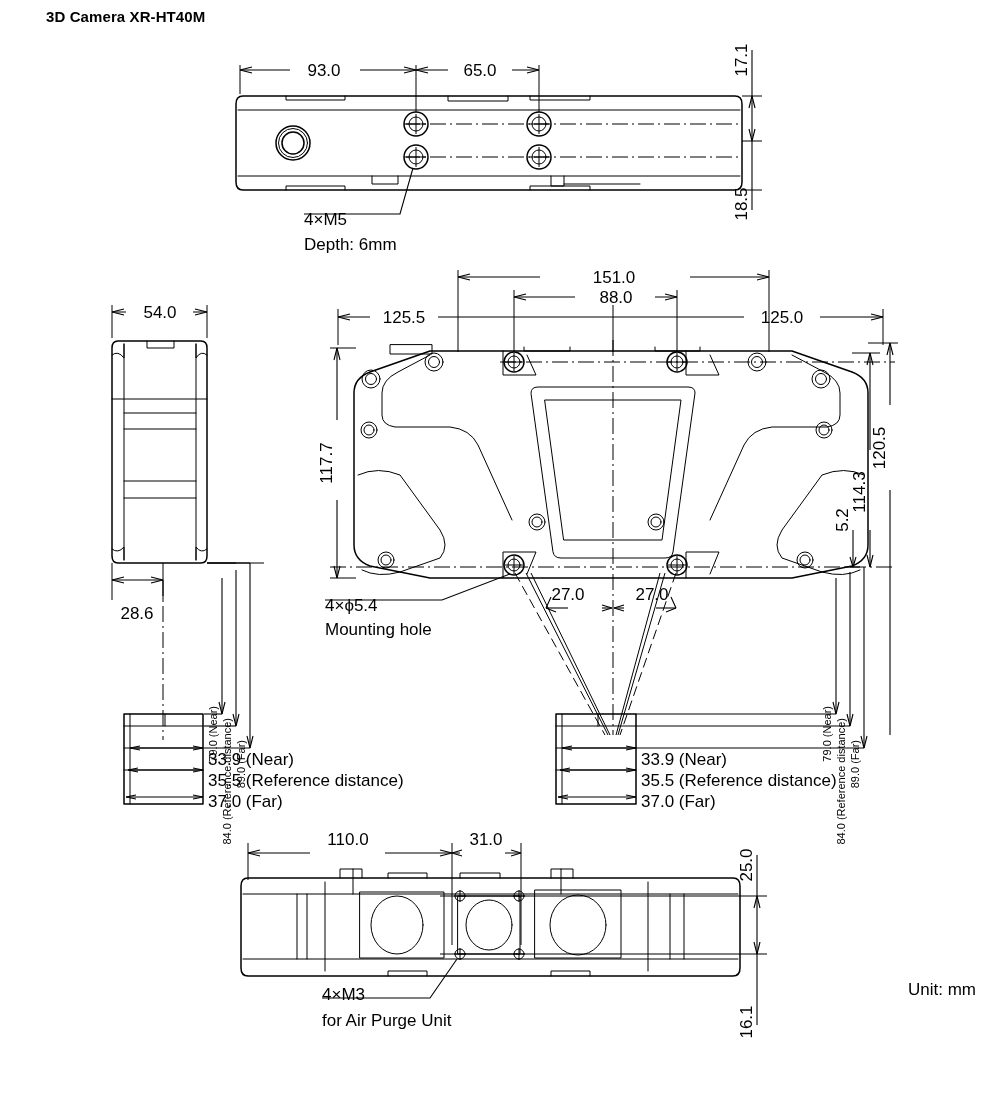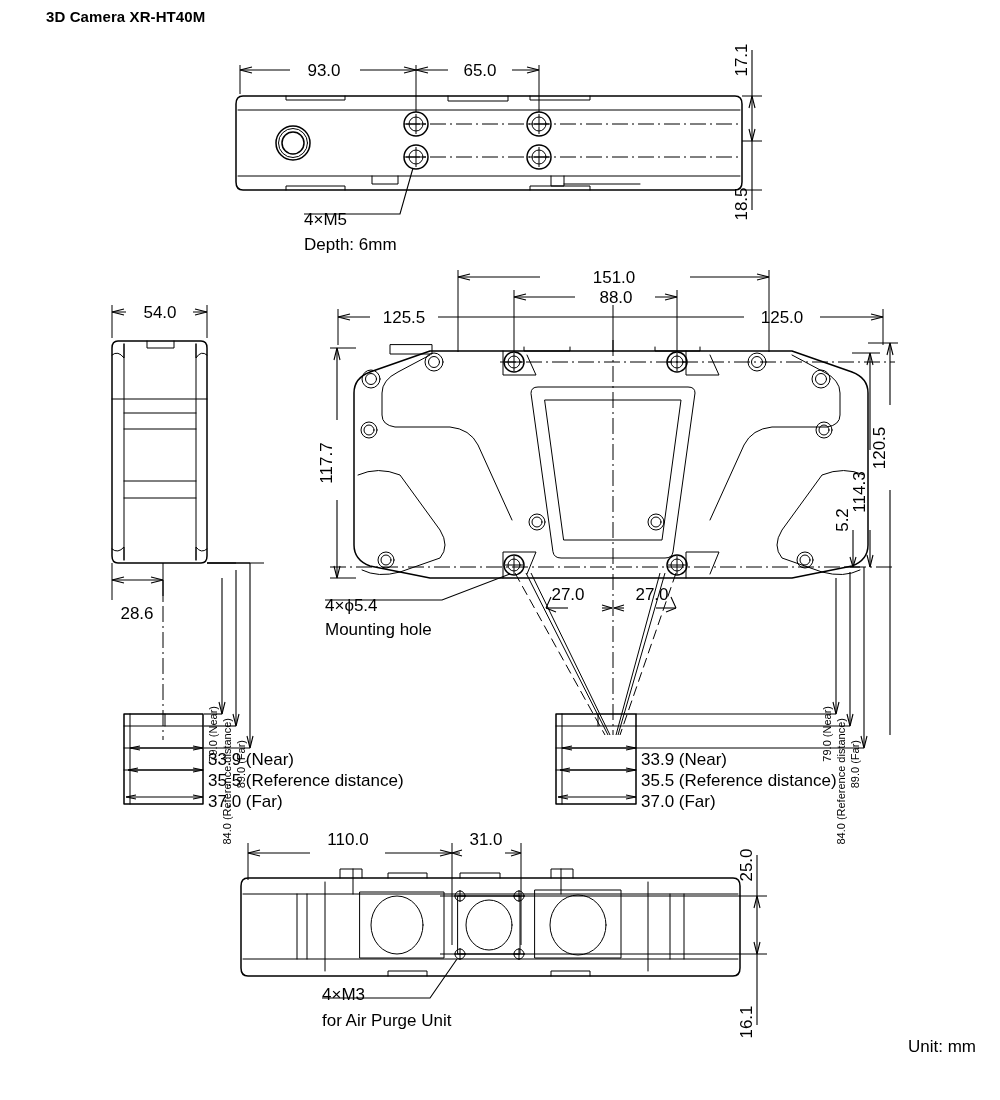--- a/index.html
+++ b/index.html
@@ -25,21 +25,21 @@
     top: 8px;
     font-size: 15px;
     font-weight: bold;
     letter-spacing: 0.1px;
     white-space: nowrap;
     margin-left: 32px;
   }
   #unit-note {
     position: absolute;
     right: 24px;
-    top: 1037px;
+    top: 980px;
     font-size: 17px;
     white-space: nowrap;
   }
   svg#drawing {
     position: absolute;
     left: 0;
     top: 0;
     width: 1000px;
     height: 1100px;
   }

